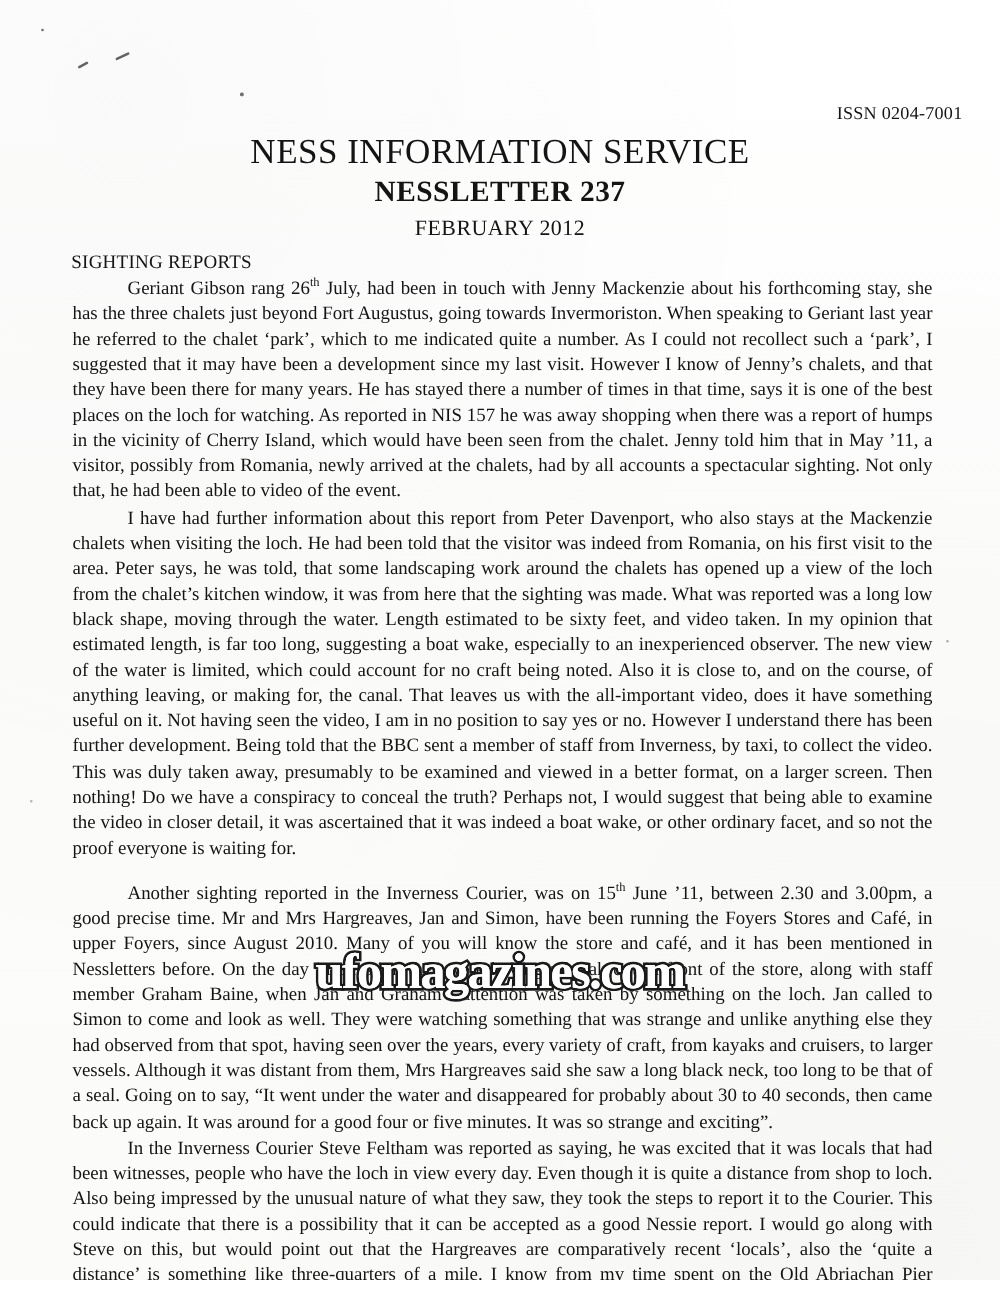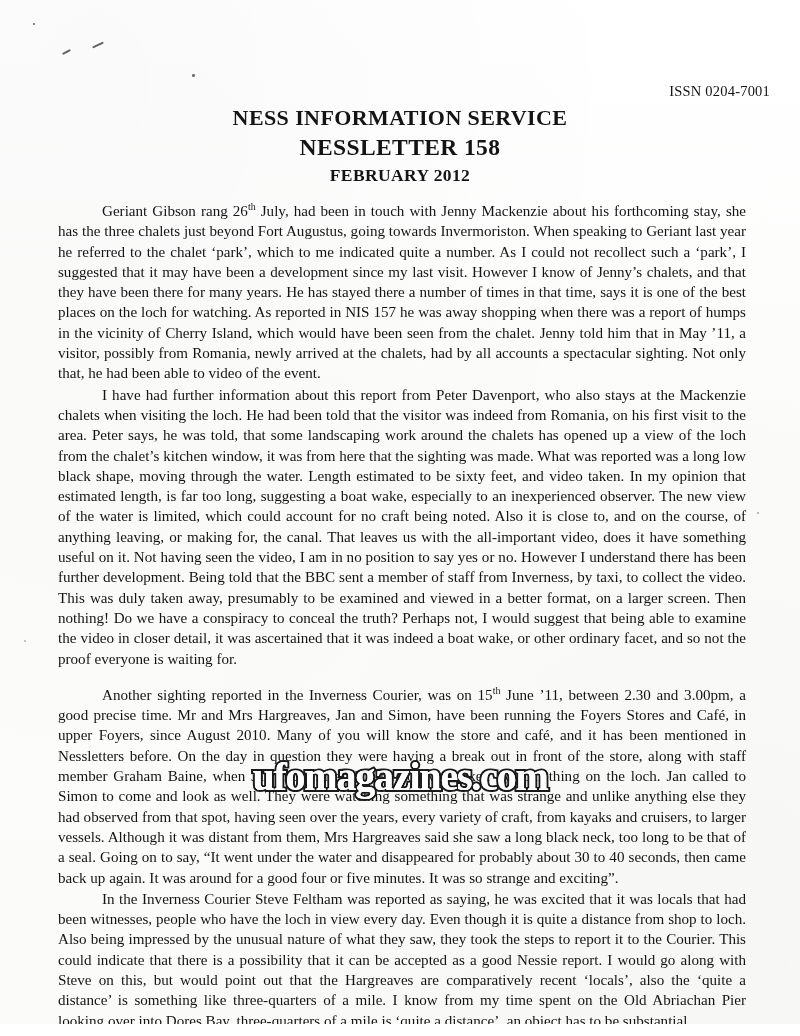--- a/index.html
+++ b/index.html
@@ -38,35 +38,35 @@
   }
 
   .masthead {
     position: absolute;
     top: 105px;
     left: 0;
     right: 0;
     text-align: center;
   }
   .masthead .line1 {
-    font-size: 22px;
-    font-weight: bold;
+    font-size: 28px;
+    font-weight: normal;
     letter-spacing: 0.4px;
     line-height: 1.18;
   }
   .masthead .line2 {
     font-size: 23.5px;
     font-weight: bold;
     letter-spacing: 0.4px;
     line-height: 1.22;
     margin-top: 2px;
   }
   .masthead .line3 {
     font-size: 17.5px;
-    font-weight: bold;
+    font-weight: normal;
     letter-spacing: 0.4px;
     line-height: 1.25;
     margin-top: 3px;
   }
 
   .body-col {
     position: absolute;
     top: 200px;
     left: 57px;
     width: 690px;
@@ -157,26 +157,27 @@
   <div class="streak" style="left:62px; top:51px; width:9px; height:2px; transform:rotate(-28deg);"></div>
   <div class="streak" style="left:92px; top:44px; width:12px; height:2px; transform:rotate(-25deg);"></div>
   <div class="speck" style="left:192px; top:74px; width:3px; height:3px;"></div>
   <div class="speck" style="left:757px; top:512px; width:2px; height:2px; opacity:0.4;"></div>
   <div class="speck" style="left:24px; top:640px; width:2px; height:2px; opacity:0.35;"></div>
 
   <div class="issn">ISSN 0204-7001</div>
 
   <div class="masthead">
     <div class="line1">NESS INFORMATION SERVICE</div>
-    <div class="line2">NESSLETTER 158</div>
+    <div class="line2">NESSLETTER 237</div>
     <div class="line3">FEBRUARY 2012</div>
   </div>
 
   <div class="body-col">
 
+    <div class="section-head">SIGHTING REPORTS</div>
 
     <p class="para"><span>Geriant Gibson rang 26</span><sup class="ord">th</sup><span> July, had been in touch with Jenny Mackenzie about his forthcoming stay, she has the three chalets just beyond Fort Augustus, going towards Invermoriston. When speaking to Geriant last year he referred to the chalet ‘park’, which to me indicated quite a number. As I could not recollect such a ‘park’, I suggested that it may have been a development since my last visit. However I know of Jenny’s chalets, and that they have been there for many years. He has stayed there a number of times in that time, says it is one of the best places on the loch for watching. As reported in NIS 157 he was away shopping when there was a report of humps in the vicinity of Cherry Island, which would have been seen from the chalet. Jenny told him that in May ’11, a visitor, possibly from Romania, newly arrived at the chalets, had by all accounts a spectacular sighting. Not only that, he had been able to video of the event.</span></p>
 
     <p class="para">I have had further information about this report from Peter Davenport, who also stays at the Mackenzie chalets when visiting the loch. He had been told that the visitor was indeed from Romania, on his first visit to the area. Peter says, he was told, that some landscaping work around the chalets has opened up a view of the loch from the chalet’s kitchen window, it was from here that the sighting was made. What was reported was a long low black shape, moving through the water. Length estimated to be sixty feet, and video taken. In my opinion that estimated length, is far too long, suggesting a boat wake, especially to an inexperienced observer. The new view of the water is limited, which could account for no craft being noted. Also it is close to, and on the course, of anything leaving, or making for, the canal. That leaves us with the all-important video, does it have something useful on it. Not having seen the video, I am in no position to say yes or no. However I understand there has been further development. Being told that the BBC sent a member of staff from Inverness, by taxi, to collect the video. This was duly taken away, presumably to be examined and viewed in a better format, on a larger screen. Then nothing! Do we have a conspiracy to conceal the truth? Perhaps not, I would suggest that being able to examine the video in closer detail, it was ascertained that it was indeed a boat wake, or other ordinary facet, and so not the proof everyone is waiting for.</p>
 
     <p class="para gap"><span>Another sighting reported in the Inverness Courier, was on 15</span><sup class="ord">th</sup><span> June ’11, between 2.30 and 3.00pm, a good precise time. Mr and Mrs Hargreaves, Jan and Simon, have been running the Foyers Stores and Café, in upper Foyers, since August 2010. Many of you will know the store and café, and it has been mentioned in Nessletters before. On the day in question they were having a break out in front of the store, along with staff member Graham Baine, when Jan and Graham’s attention was taken by something on the loch. Jan called to Simon to come and look as well. They were watching something that was strange and unlike anything else they had observed from that spot, having seen over the years, every variety of craft, from kayaks and cruisers, to larger vessels. Although it was distant from them, Mrs Hargreaves said she saw a long black neck, too long to be that of a seal. Going on to say, “It went under the water and disappeared for probably about 30 to 40 seconds, then came back up again. It was around for a good four or five minutes. It was so strange and exciting”.</span></p>
 
     <p class="para">In the Inverness Courier Steve Feltham was reported as saying, he was excited that it was locals that had been witnesses, people who have the loch in view every day. Even though it is quite a distance from shop to loch. Also being impressed by the unusual nature of what they saw, they took the steps to report it to the Courier. This could indicate that there is a possibility that it can be accepted as a good Nessie report. I would go along with Steve on this, but would point out that the Hargreaves are comparatively recent ‘locals’, also the ‘quite a distance’ is something like three-quarters of a mile. I know from my time spent on the Old Abriachan Pier looking over into Dores Bay, three-quarters of a mile is ‘quite a distance’, an object has to be substantial</p>
 
   </div>

